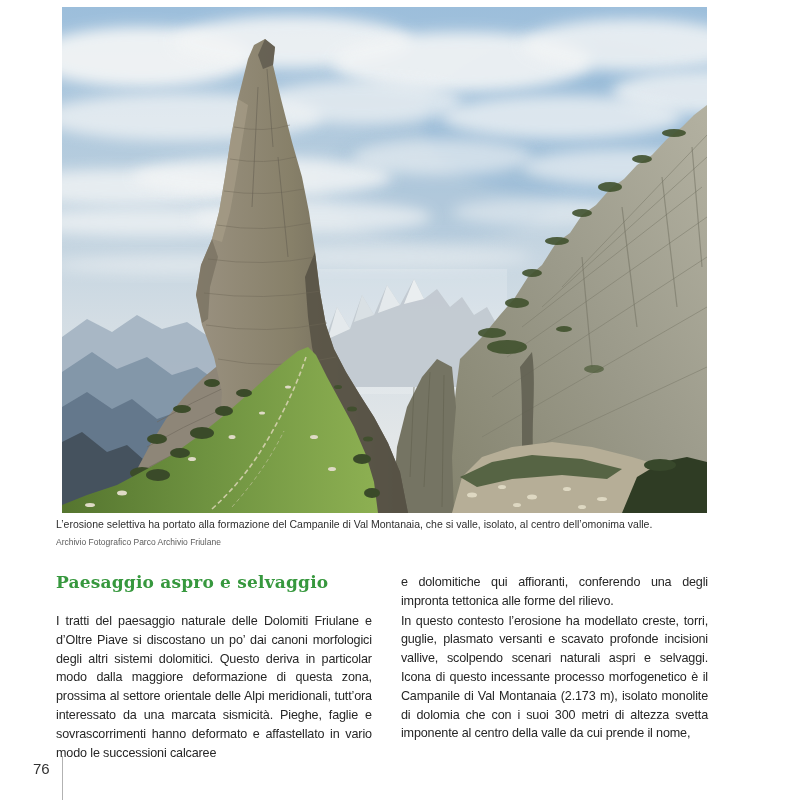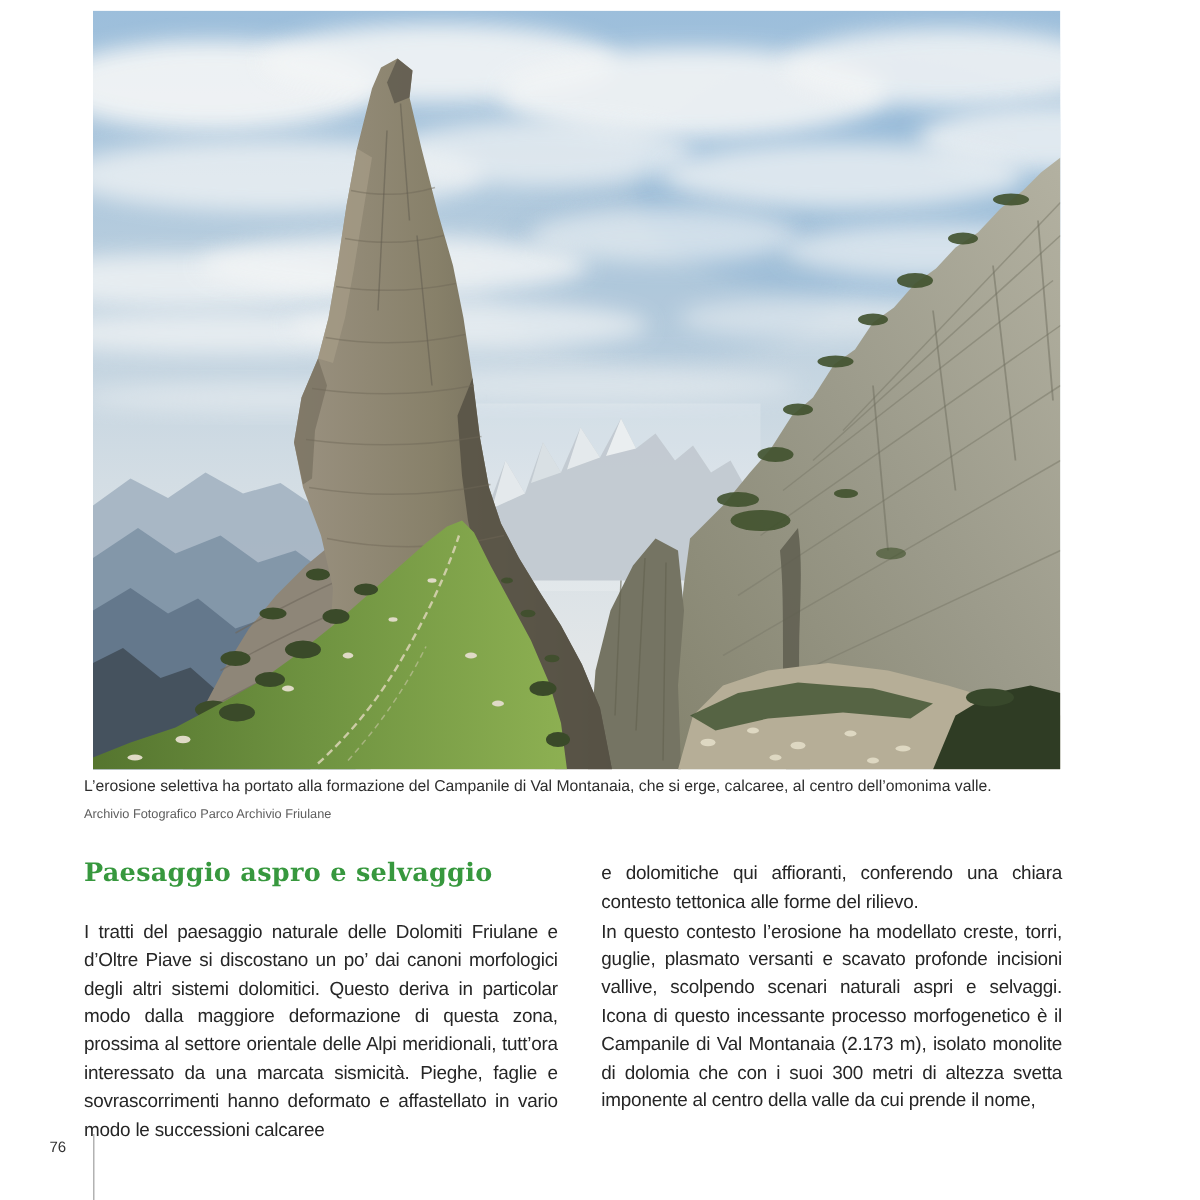--- a/index.html
+++ b/index.html
@@ -58,21 +58,21 @@
     line-height: 18.8px;
     letter-spacing: -0.15px;
     text-align: justify;
     color: #262626;
     margin-top: 20px;
   }
   .col.right .body-text { margin-top: 1px; }
   .pagenum {
     position: absolute;
     left: 33px; top: 760px;
-    font-size: 10px;
+    font-size: 15px;
     color: #333;
   }
   .footer-rule {
     position: absolute;
     left: 62px; top: 756px;
     width: 1px; height: 44px;
     background: #b2b2b2;
   }
 </style>
 </head>
@@ -281,30 +281,30 @@
           <ellipse cx="162" cy="404" rx="9" ry="5"></ellipse>
           <ellipse cx="182" cy="386" rx="8" ry="4"></ellipse>
           <ellipse cx="96" cy="468" rx="12" ry="6"></ellipse>
           <ellipse cx="300" cy="452" rx="9" ry="5"></ellipse>
           <ellipse cx="310" cy="486" rx="8" ry="5"></ellipse>
         </g>
       </g>
     </svg>
   </figure>
 
-  <div class="caption">L’erosione selettiva ha portato alla formazione del Campanile di Val Montanaia, che si erge, calcaree, al centro dell’omonima valle.</div>
+  <div class="caption">L’erosione selettiva ha portato alla formazione del Campanile di Val Montanaia, che si valle, isolato, al centro dell’omonima valle.</div>
   <div class="credit">Archivio Fotografico Parco Archivio Friulane</div>
 
   <div class="columns">
     <div class="col left">
       <h2 class="section-heading" style="color: rgb(55, 152, 62);">Paesaggio aspro e selvaggio</h2>
       <p class="body-text">I tratti del paesaggio naturale delle Dolomiti Friulane e d’Oltre Piave si discostano un po’ dai canoni morfologici degli altri sistemi dolomitici. Questo deriva in particolar modo dalla maggiore deformazione di questa zona, prossima al settore orientale delle Alpi meridionali, tutt’ora interessato da una marcata sismicità. Pieghe, faglie e sovrascorrimenti hanno deformato e affastellato in vario modo le successioni calcaree</p>
     </div>
     <div class="col right">
-      <p class="body-text">e dolomitiche qui affioranti, conferendo una chiara contesto tettonica alle forme del rilievo.</p>
+      <p class="body-text">e dolomitiche qui affioranti, conferendo una degli impronta tettonica alle forme del rilievo.</p>
       <p class="body-text">In questo contesto l’erosione ha modellato creste, torri, guglie, plasmato versanti e scavato profonde incisioni vallive, scolpendo scenari naturali aspri e selvaggi. Icona di questo incessante processo morfogenetico è il Campanile di Val Montanaia (2.173 m), isolato monolite di dolomia che con i suoi 300 metri di altezza svetta imponente al centro della valle da cui prende il nome,</p>
     </div>
   </div>
 
   <span class="pagenum">76</span>
   <div class="footer-rule"></div>
 
 </div>
 
 </body></html>

